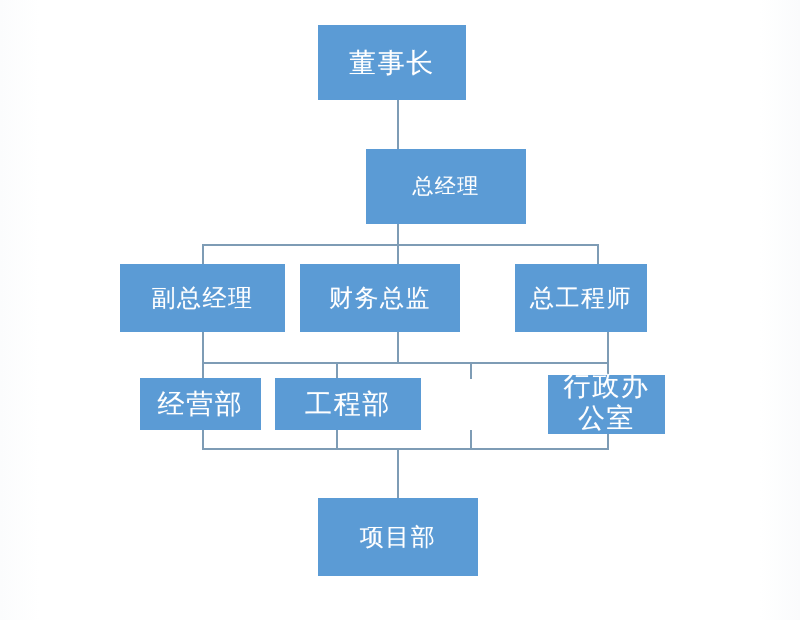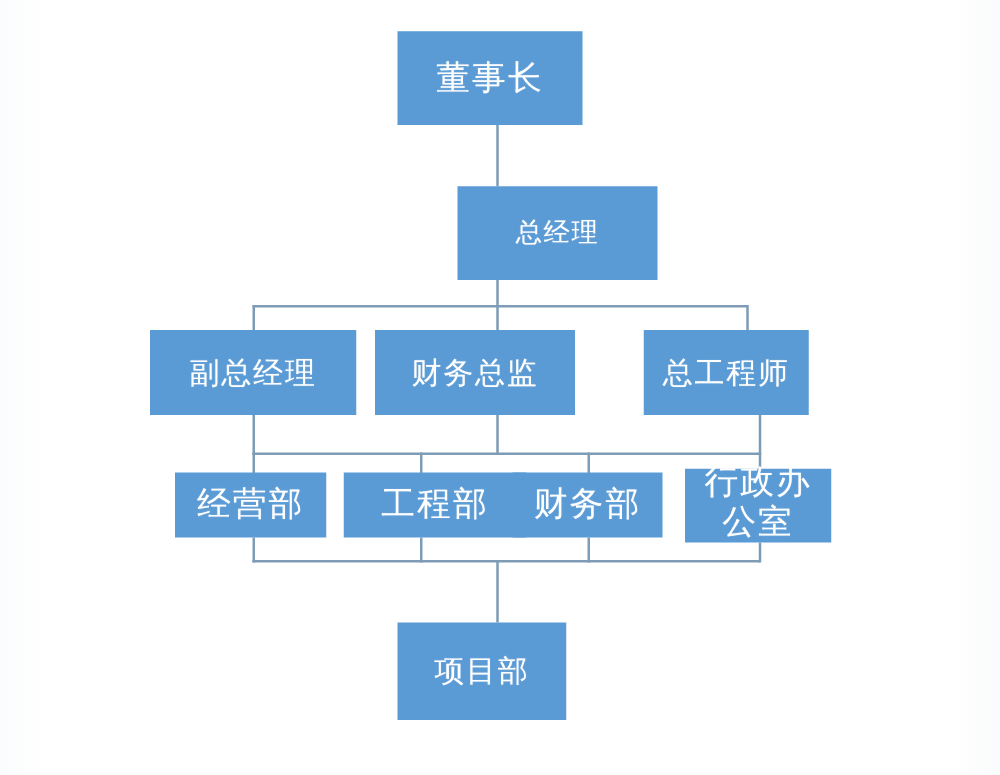--- a/index.html
+++ b/index.html
@@ -111,24 +111,21 @@
   <div class="node lvl3" style="left:515px; top:264px; width:132px; height:68px;">
     <span class="label">总工程师</span>
   </div>
 
   <div class="node lvl4" style="left:140px; top:378px; width:121px; height:52px;">
     <span class="label">经营部</span>
   </div>
   <div class="node lvl4" style="left:275px; top:378px; width:146px; height:52px;">
     <span class="label">工程部</span>
   </div>
-  <div class="node lvl4" style="left:410px; top:378px; width:120px; height:52px;">
-    <span class="label">财务部</span>
-  </div>
   <div class="node lvl4" style="left:548px; top:375px; width:117px; height:59px;font-family:Liberation Mono, monospace;">
     <span class="label">行政办
 公室</span>
   </div>
 
-  <div class="node lvl5" style="left:318px; top:498px; width:135px; height:78px;">
+  <div class="node lvl5" style="left:318px; top:498px; width:160px; height:78px;">
     <span class="label">项目部</span>
   </div>
 </div>
 
 </body></html>

